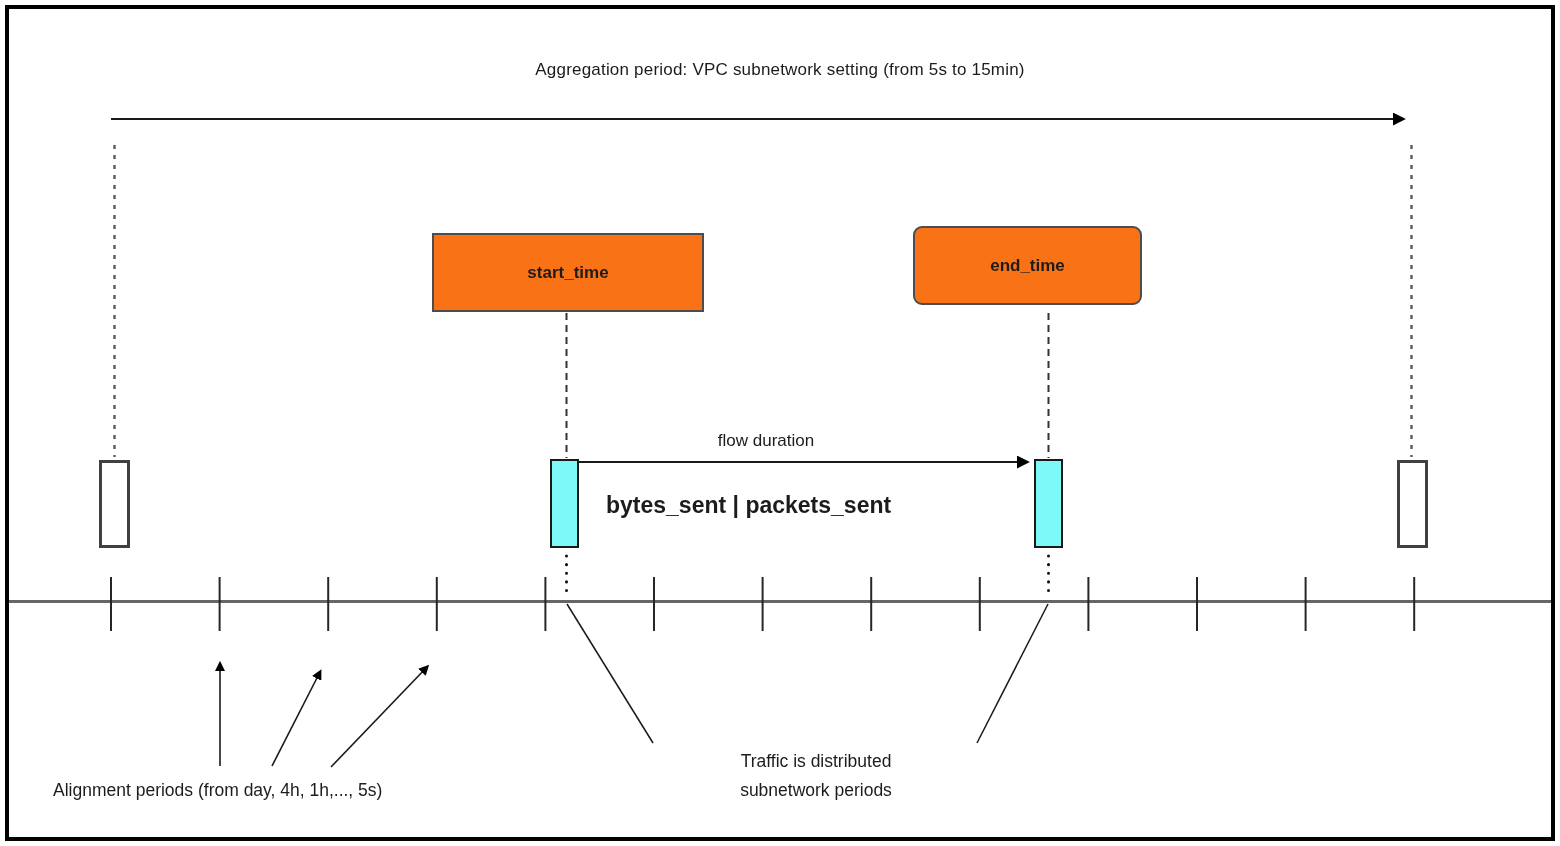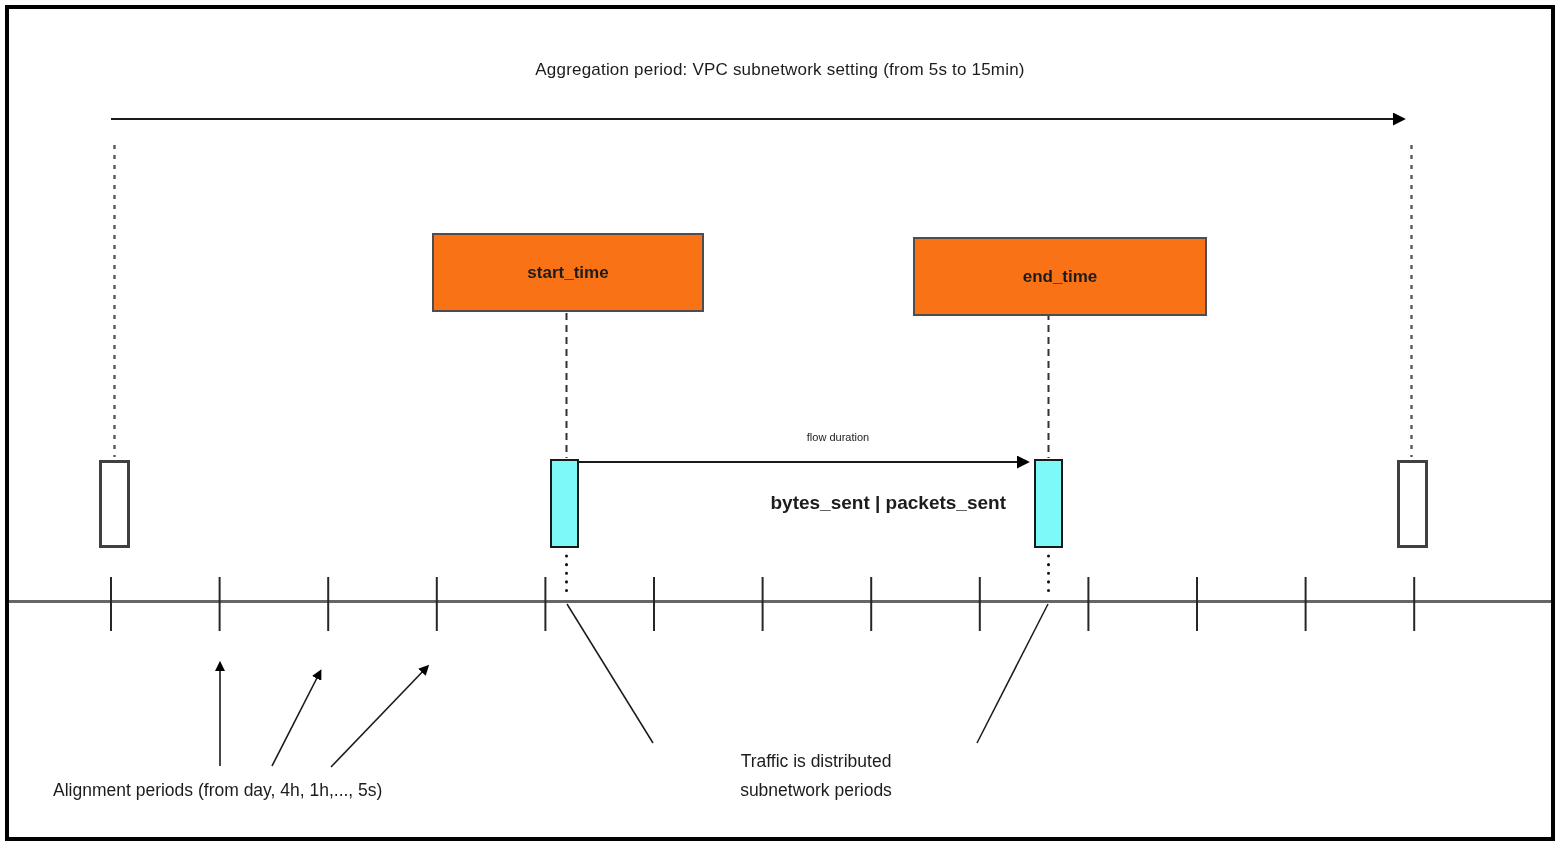--- a/index.html
+++ b/index.html
@@ -4,31 +4,31 @@
 <style>
   html,body{margin:0;padding:0;background:#ffffff;width:1560px;height:846px;overflow:hidden;}
   body{font-family:"Liberation Sans", sans-serif;color:#1c1c1c;}
   .canvas{position:relative;width:1560px;height:846px;background:#fff;}
   .frame{position:absolute;inset:5px;border:4px solid #000;box-sizing:border-box;}
   .title{position:absolute;top:36px;left:0;width:100%;text-align:center;font-size:17px;letter-spacing:.2px;margin-top:24px;}
   svg.overlay{position:absolute;left:0;top:0;width:1560px;height:846px;}
   .box{position:absolute;background:#f97316;border:2px solid #4d4d4d;box-sizing:border-box;
        display:flex;align-items:center;justify-content:center;font-weight:bold;font-size:17px;}
   .box.start{left:432px;top:233px;width:272px;height:79px;}
-  .box.end{left:913px;top:237px;width:294px;height:79px;}
+  .box.end{left:913px;top:226px;width:229px;height:79px;border-radius:9px;}
   .period-marker{position:absolute;background:#fff;border:3px solid #404040;box-sizing:border-box;
        width:31px;height:88px;top:460px;}
   .period-marker.left{left:99px;}
   .period-marker.right{left:1397px;}
   .flow-marker{position:absolute;border:2px solid #1a1a1a;box-sizing:border-box;
        width:29px;height:89px;top:459px;background:#7df9f9;}
   .flow-marker.start{left:550px;}
   .flow-marker.end{left:1034px;}
-  .flow-duration-label{position:absolute;left:738px;top:431px;width:200px;text-align:center;font-size:11px;}
-  .metrics-label{position:absolute;left:606px;top:492px;width:400px;text-align:right;font-weight:bold;font-size:19px;}
+  .flow-duration-label{position:absolute;left:666px;top:431px;width:200px;text-align:center;font-size:17px;}
+  .metrics-label{position:absolute;left:606px;top:492px;width:400px;text-align:left;font-weight:bold;font-size:23px;}
   .alignment-label{position:absolute;left:53px;top:780px;font-size:17.5px;}
   .traffic-note{position:absolute;left:665px;top:747px;width:302px;text-align:center;
        font-size:17.5px;line-height:28.5px;}
   
   .arrow-line{stroke:#1a1a1a;stroke-width:2;}
   .thin-arrow{stroke:#1a1a1a;stroke-width:1.6;}
   .dashed-edge{stroke:#595959;stroke-width:2.4;stroke-dasharray:4 6;}
   .dashed-connector{stroke:#333;stroke-width:2;stroke-dasharray:7 5;}
   .dotted-connector{stroke:#111;stroke-width:3;stroke-linecap:round;stroke-dasharray:0.1 8.5;}
   .timeline-line{stroke:#666;stroke-width:3;}

